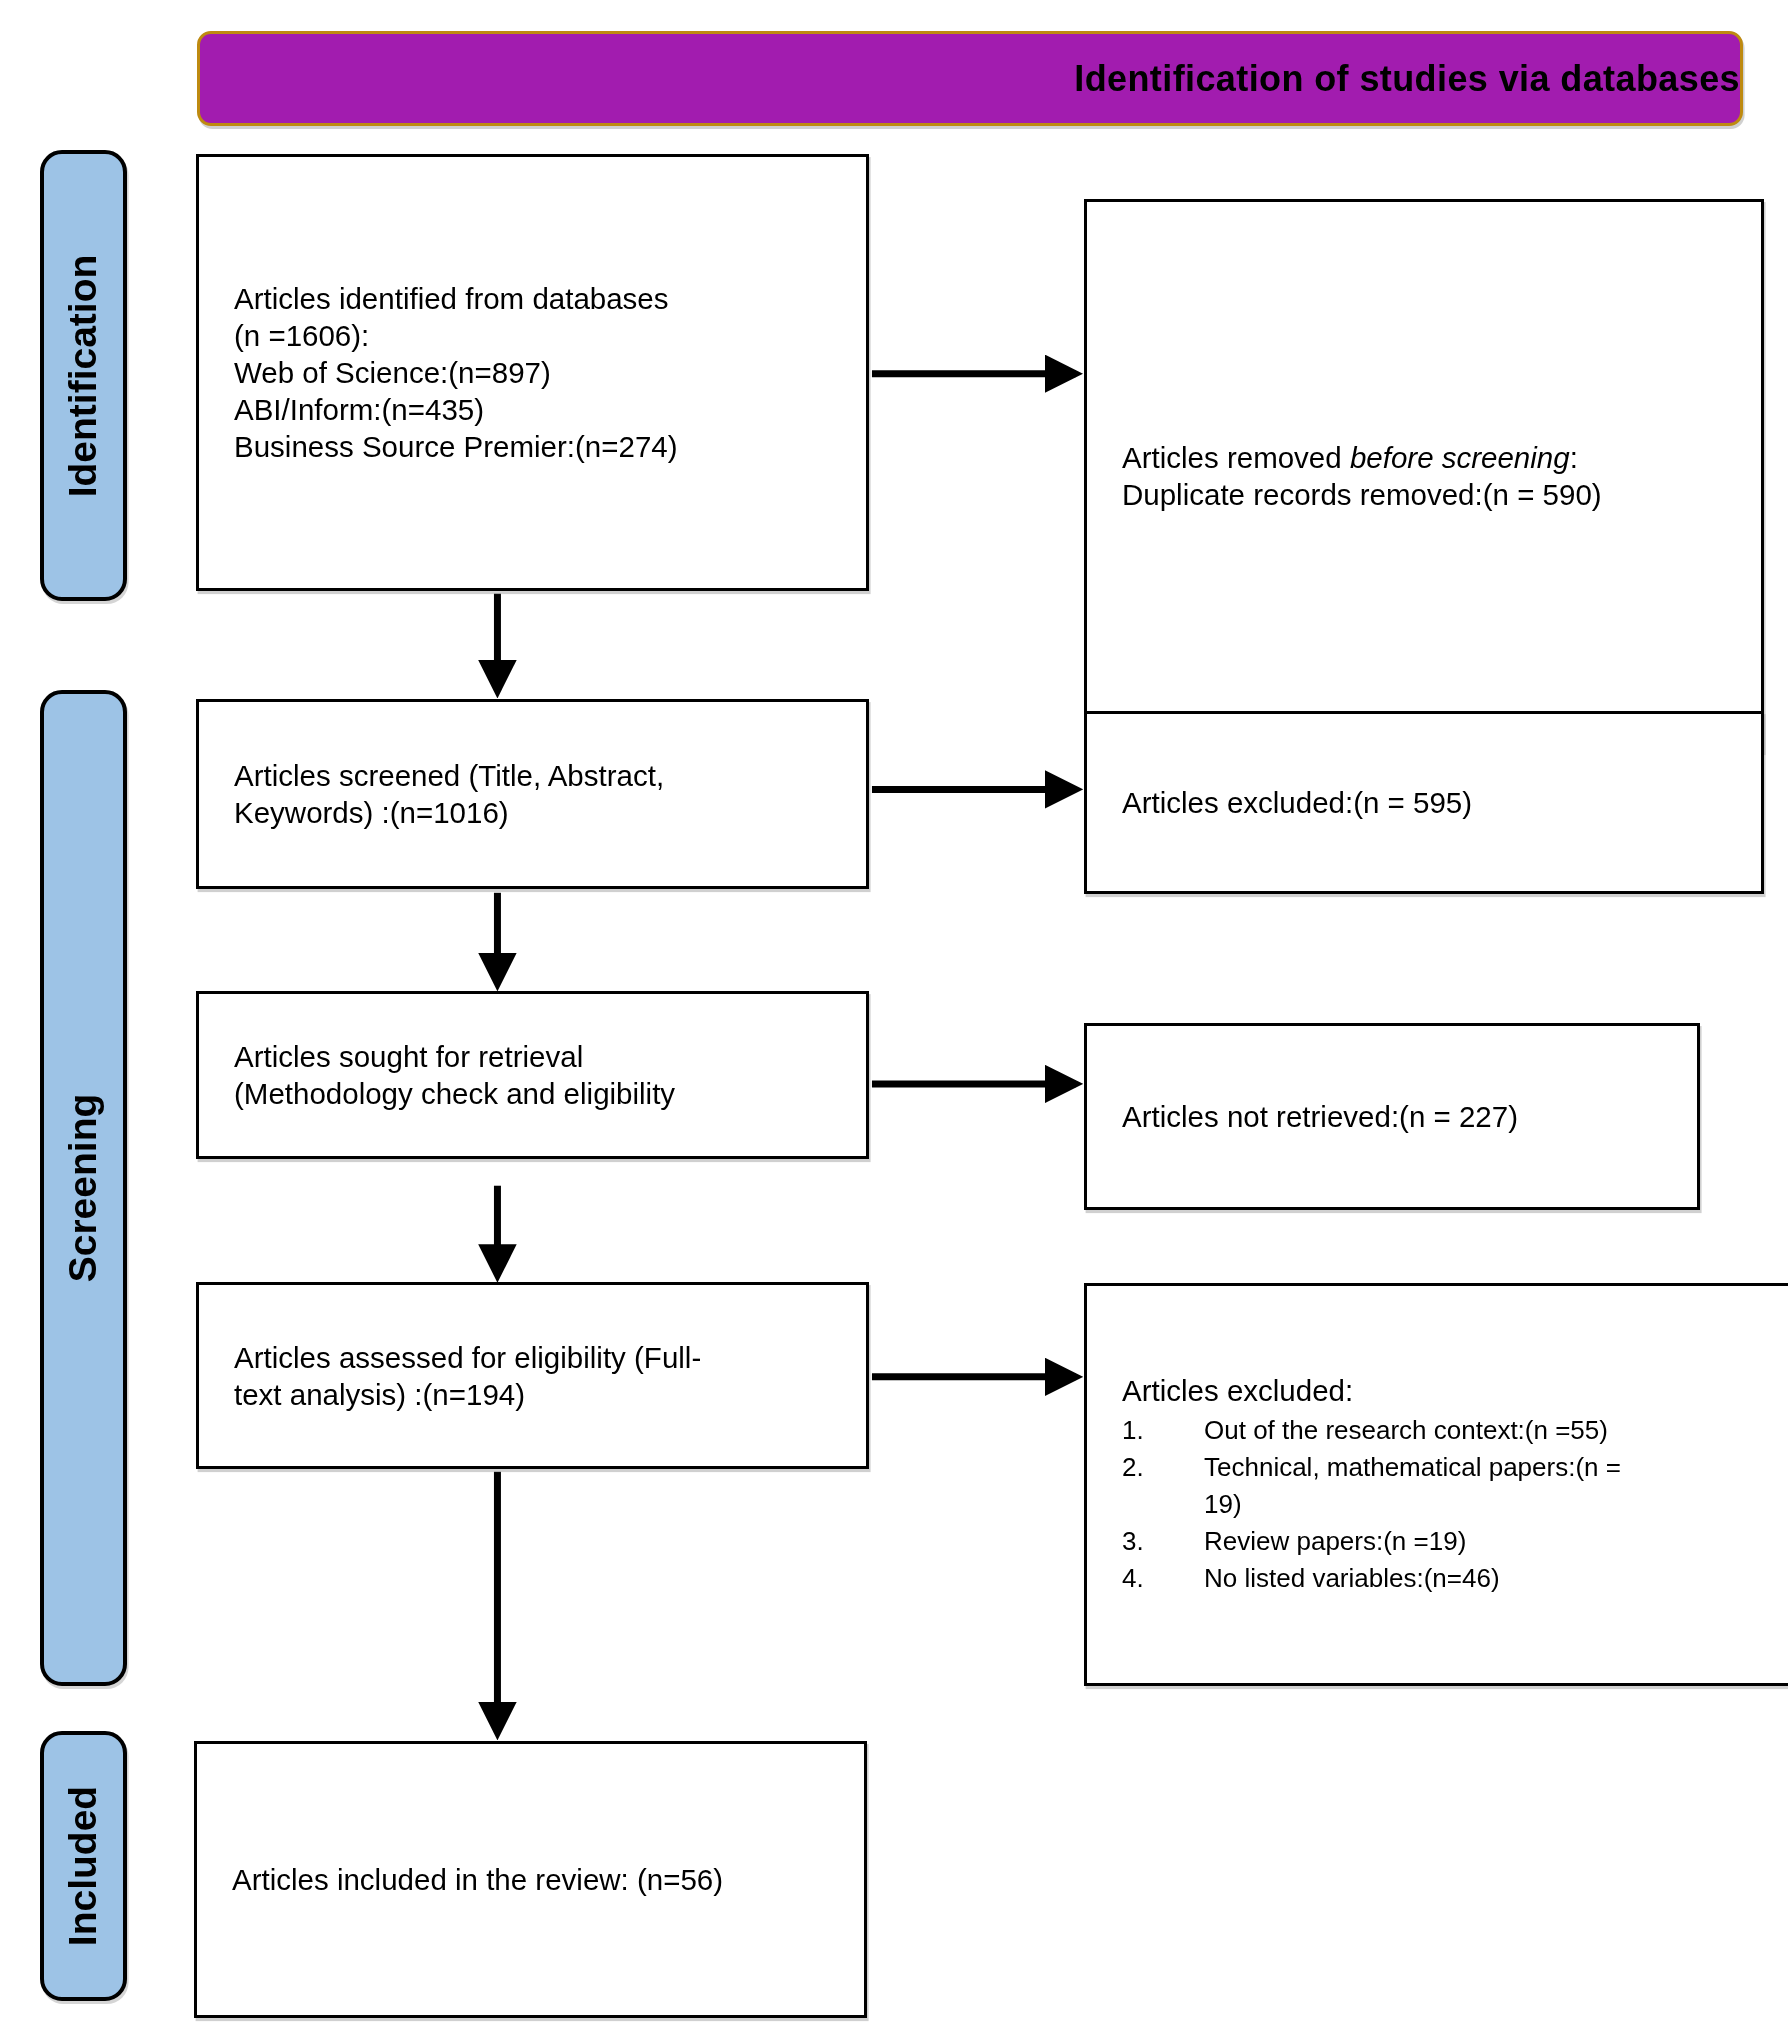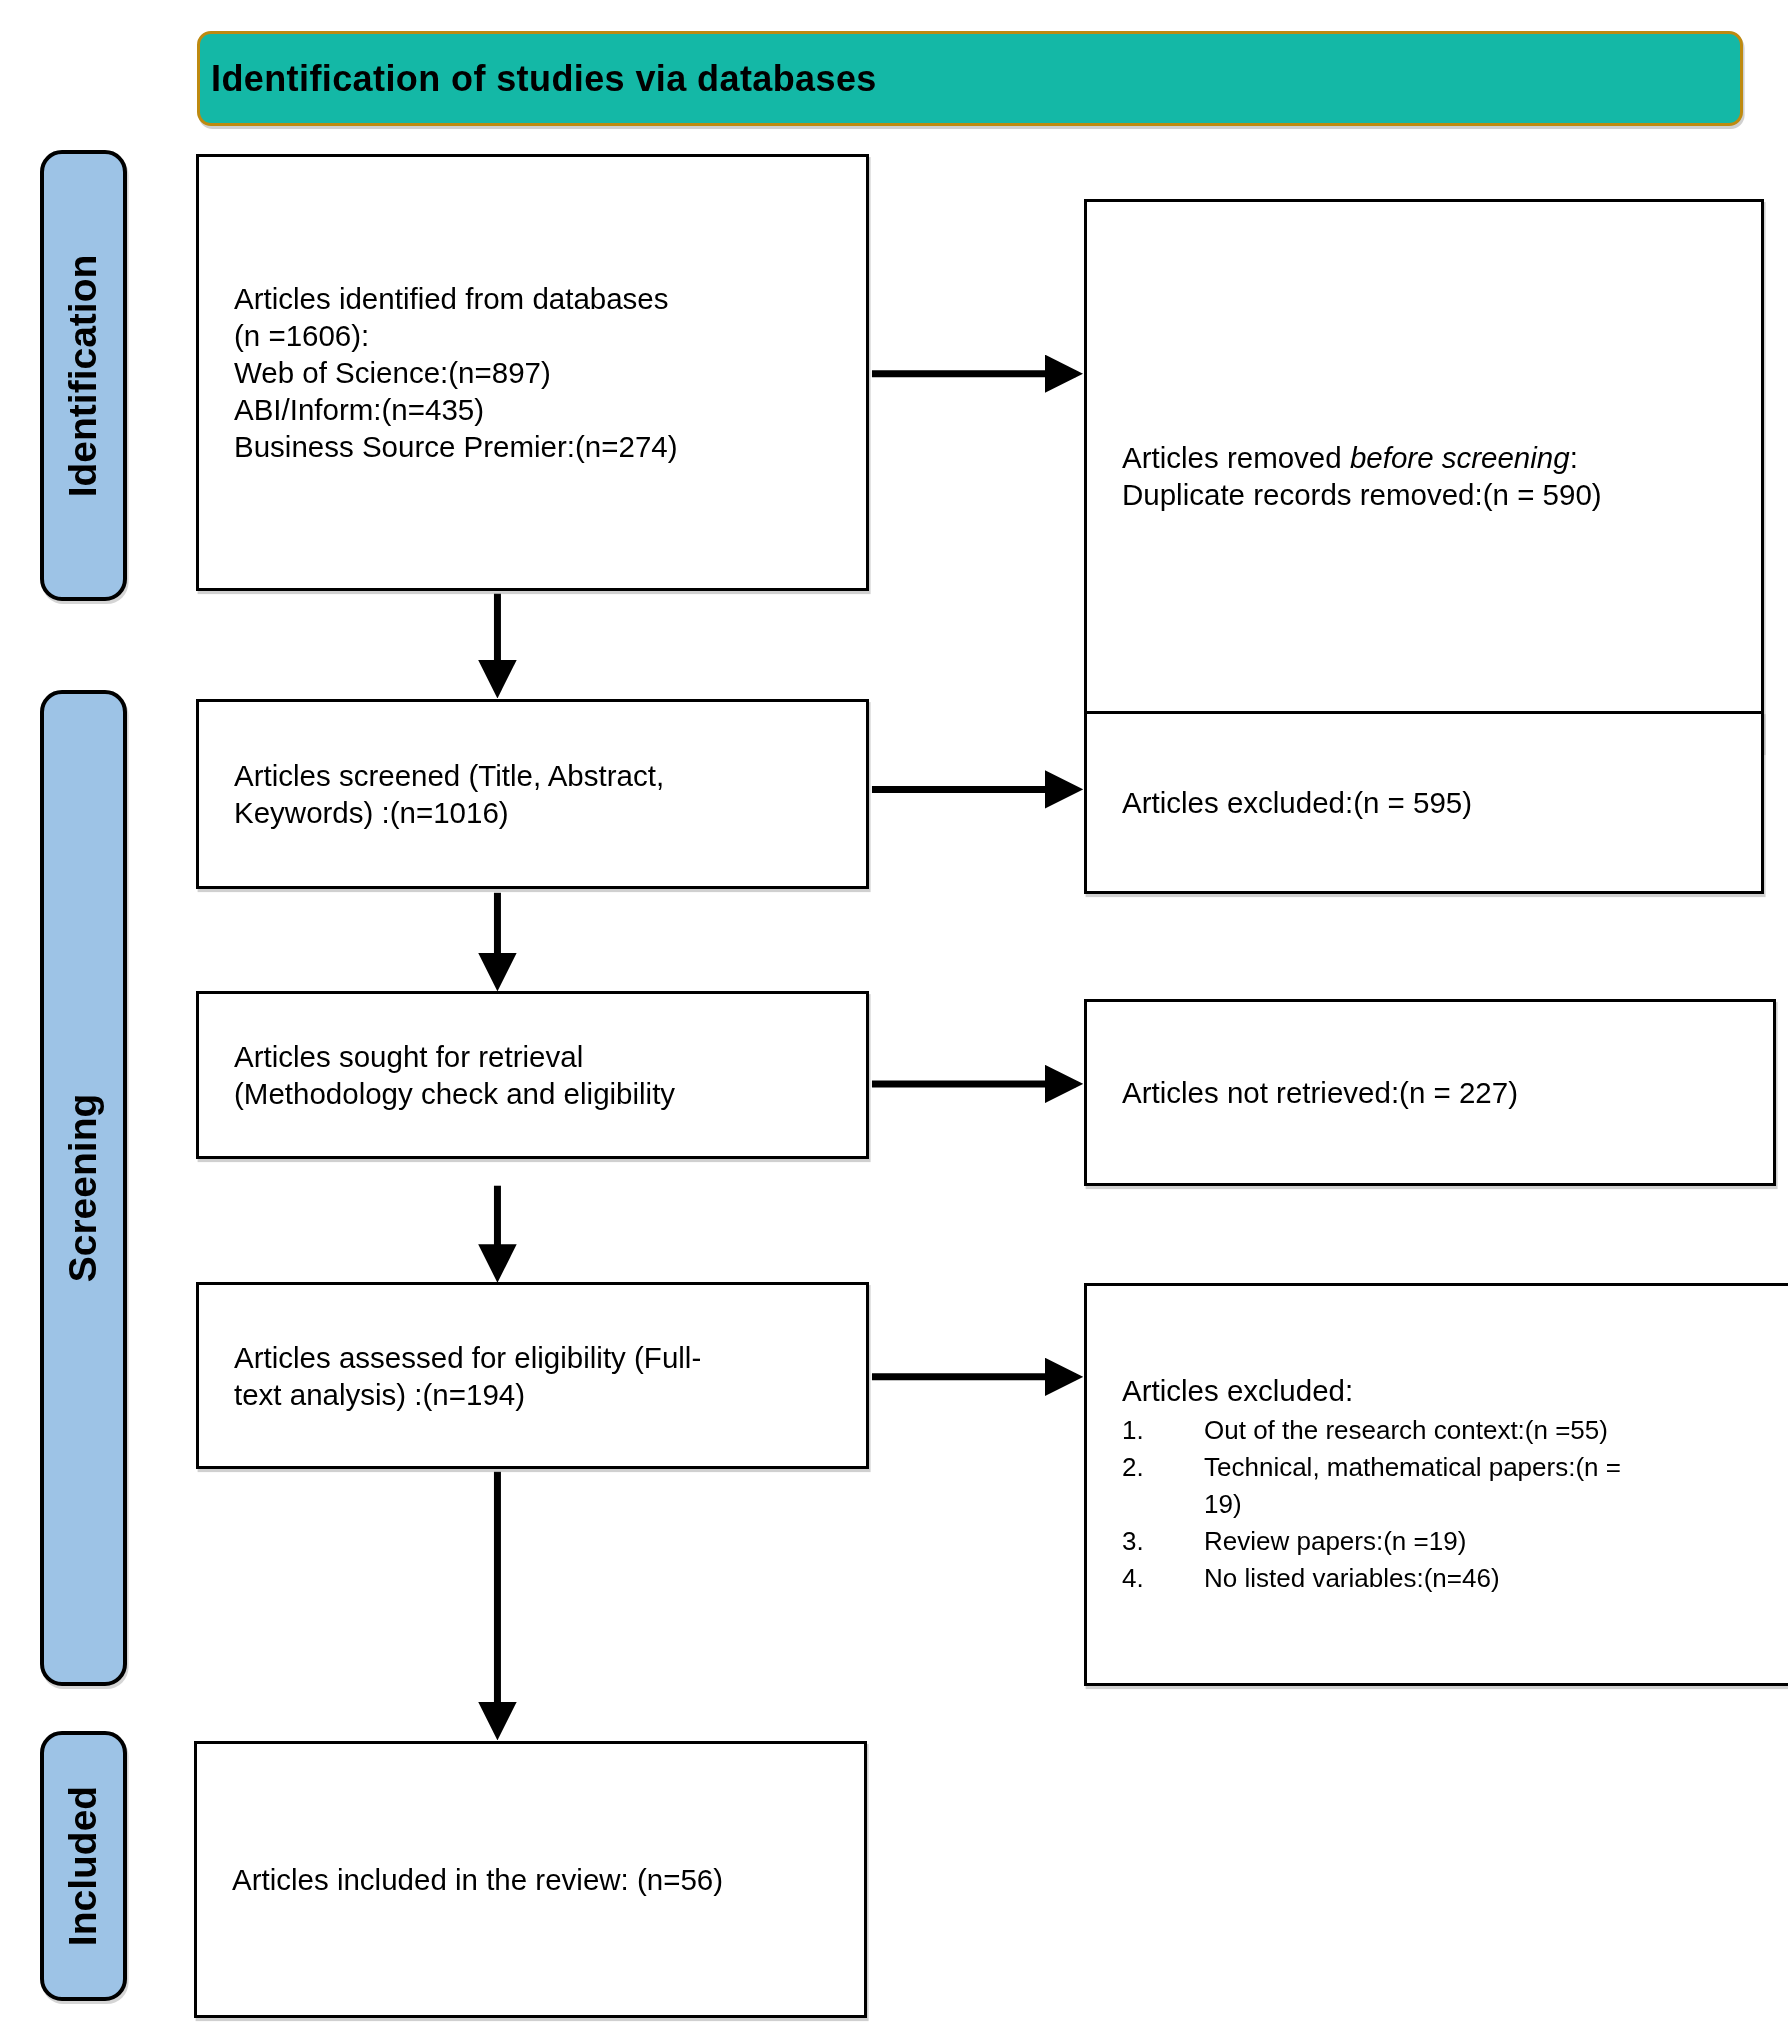--- a/index.html
+++ b/index.html
@@ -19,24 +19,24 @@
     width: 1789px; height: 2035px;
     pointer-events: none;
   }
   svg.arrows line { stroke: #000000; stroke-width: 9; }
   svg.arrows marker path { fill: #000000; }
 
   .header-banner {
     position: absolute;
     left: 197px; top: 31px;
     width: 1546px; height: 95px;
-    background: #14b8a6;
+    background: #a21caf;
     border: 3.9px solid #BE8A10;
     border-radius: 14px;
-    display: flex; align-items: center; justify-content: flex-start;
+    display: flex; align-items: center; justify-content: flex-end;
     box-shadow: 1.6px 3.1px 0 rgba(150,150,150,0.45);
     padding-left: 11px;
   }
   .header-banner span {
     font-size: 36px;
     font-weight: bold;
     letter-spacing: 0.4px;
   }
 
   .stage {
@@ -69,21 +69,21 @@
     padding: 15.5px 23px 15.5px 35px;
     font-size: 29.5px;
     line-height: 37px;
     box-shadow: 1.6px 3.1px 0 rgba(150,150,150,0.45);
   }
   #box-identified { left: 196px; top: 154px; width: 673px; height: 437px; }
   #box-removed { left: 1084px; top: 155px; width: 680px; height: 553px; margin-top: 44px; }
   #box-screened { left: 196px; top: 699px; width: 673px; height: 190px; }
   #box-excluded-screening { left: 1084px; top: 711px; width: 680px; height: 183px; }
   #box-sought { left: 196px; top: 991px; width: 673px; height: 168px; }
-  #box-not-retrieved { left: 1084px; top: 999px; width: 692px; height: 187px; }
+  #box-not-retrieved { left: 1084px; top: 1023px; width: 616px; height: 187px; }
   #box-assessed { left: 196px; top: 1282px; width: 673px; height: 187px; }
   #box-excluded-eligibility { left: 1084px; top: 1283px; width: 805px; height: 403px; }
   #box-included { left: 194px; top: 1741px; width: 673px; height: 277px; }
 
   .flow-box em { font-style: italic; }
 
   .num-list { margin-top: 3.1px; }
   .num-item {
     display: flex;
     font-size: 26px;

